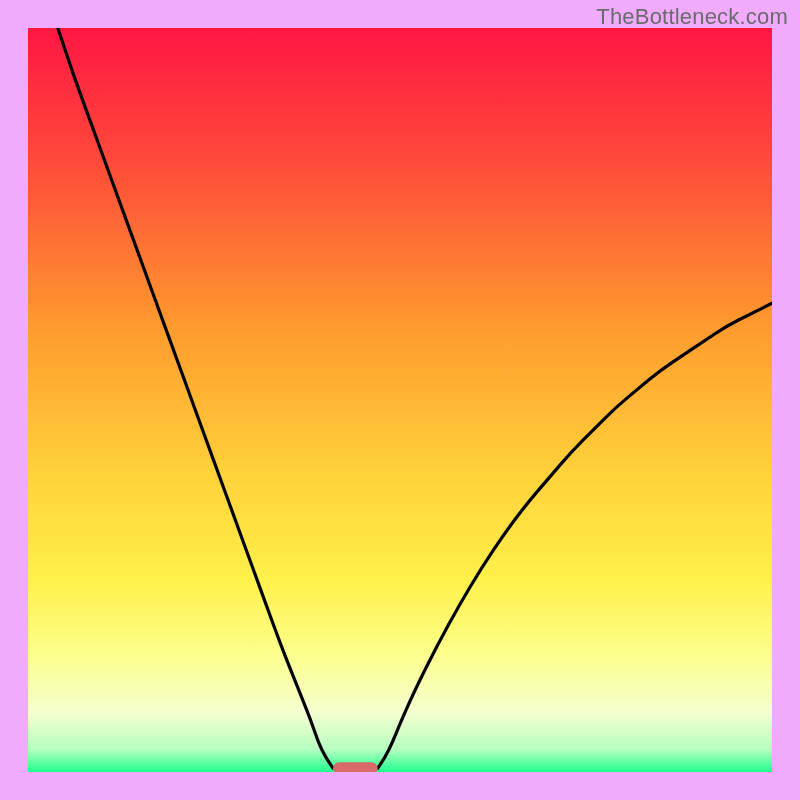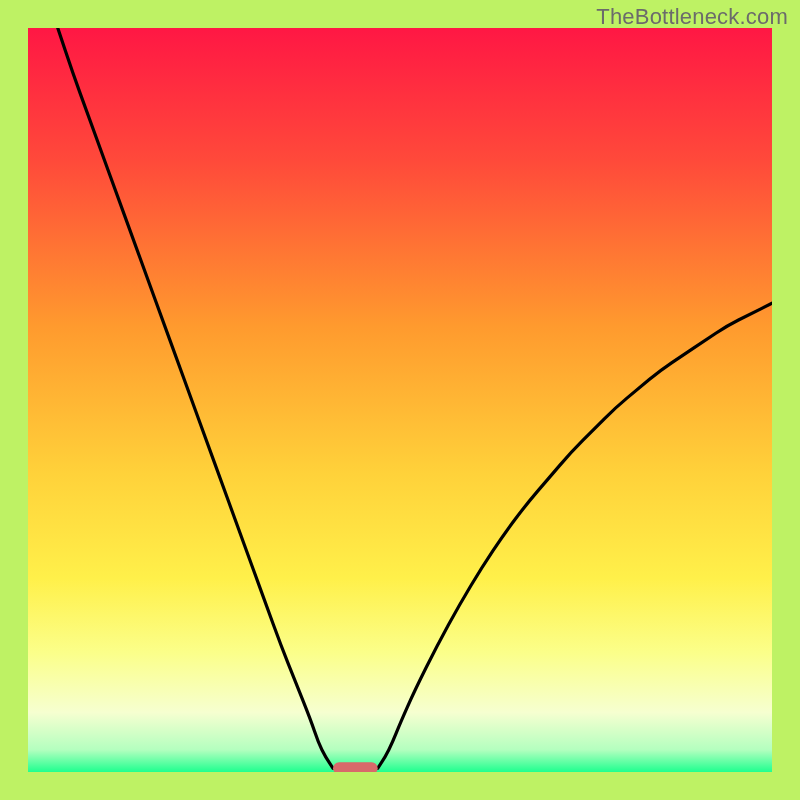--- a/index.html
+++ b/index.html
@@ -8,21 +8,21 @@
     width: 800px;
     height: 800px;
     background: #000;
     overflow: hidden;
     font-family: Arial, Helvetica, sans-serif;
   }
   .frame {
     position: absolute;
     left: 0; top: 0;
     width: 800px; height: 800px;
-    background: #bef264;
+    background: #f0abfc;
   }
   .plot {
     position: absolute;
     left: 28px;
     top: 28px;
     width: 744px;
     height: 744px;
     overflow: hidden;
   }
   .watermark {

